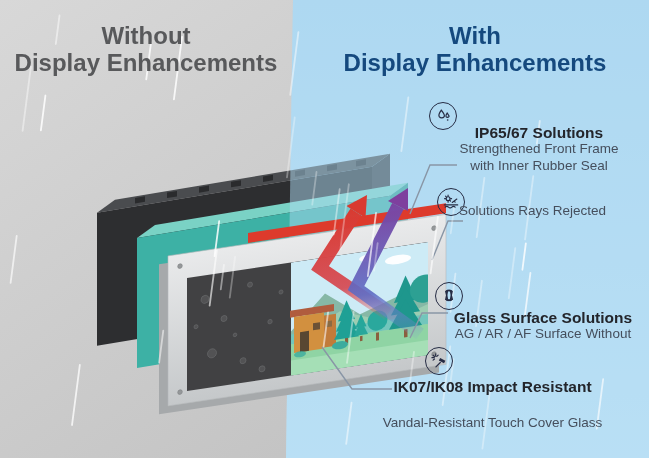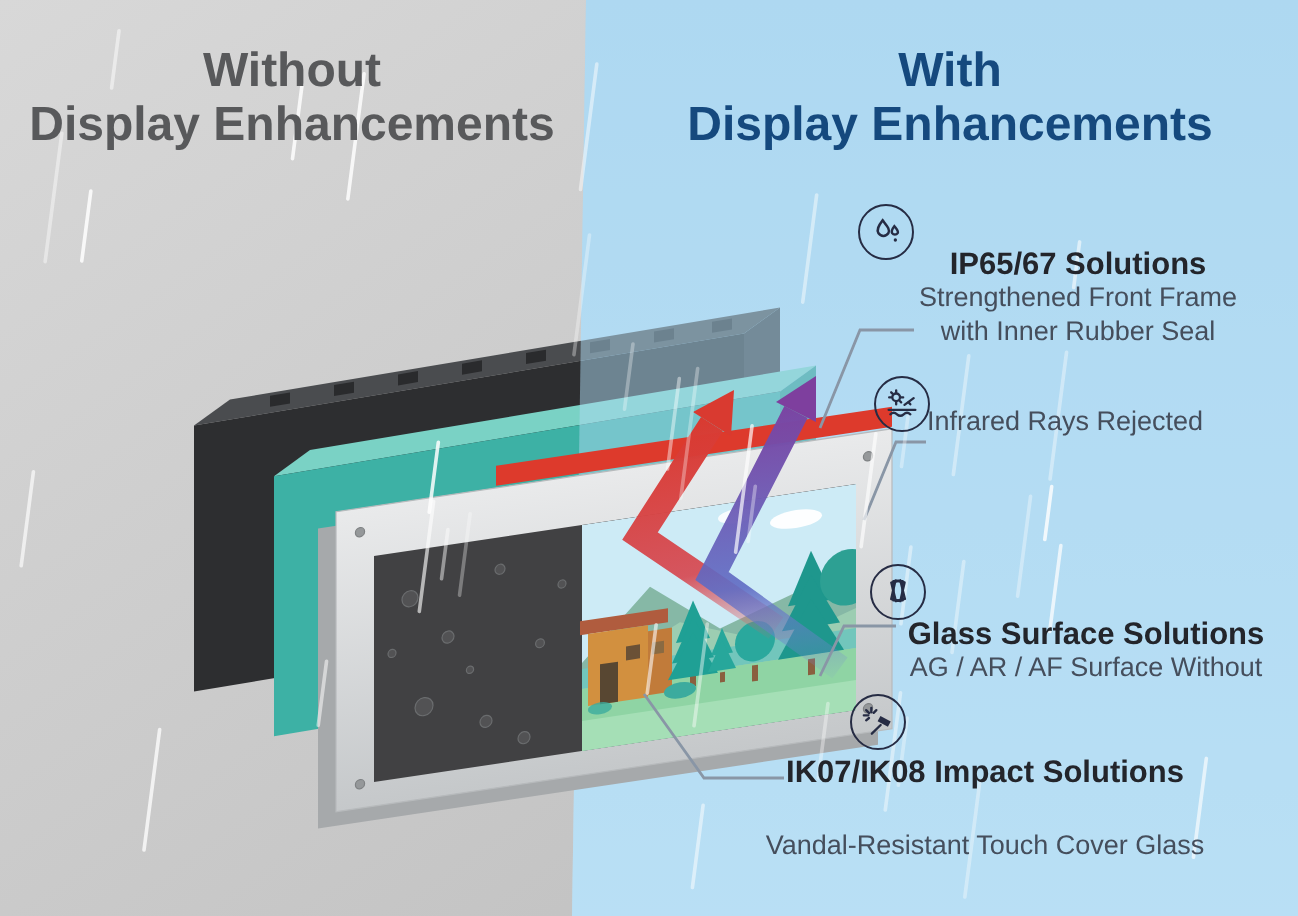--- a/index.html
+++ b/index.html
@@ -251,24 +251,24 @@
       <path d="M13.6,13.8 L8.3,19"></path>
     </svg>
   </div>
 
   <div id="feat-1" class="feat">
     <div class="feat-title">IP65/67 Solutions</div>
     <div class="feat-desc">Strengthened Front Frame</div>
     <div class="feat-desc">with Inner Rubber Seal</div>
   </div>
   <div id="feat-2" class="feat">
-    <div class="feat-desc">Infrared Rays Rejected</div>
+    <div class="feat-desc">Solutions Rays Rejected</div>
   </div>
   <div id="feat-3" class="feat">
     <div class="feat-title">Glass Surface Solutions</div>
     <div class="feat-desc">AG / AR / AF Surface Without</div>
   </div>
   <div id="feat-4" class="feat">
-    <div class="feat-title">IK07/IK08 Impact Solutions</div>
+    <div class="feat-title">IK07/IK08 Impact Resistant</div>
     <div class="feat-desc" style="margin-top:20px">Vandal-Resistant Touch Cover Glass</div>
   </div>
 
 </div>
 
 </body></html>

